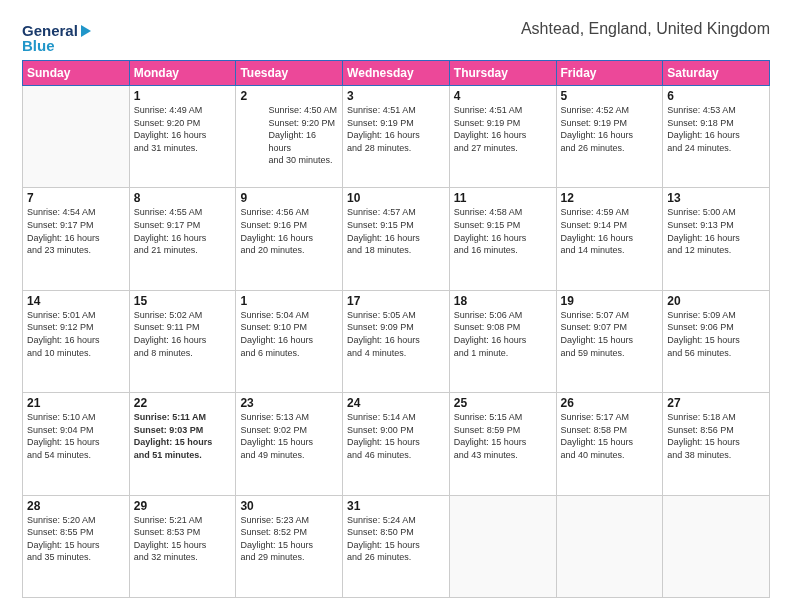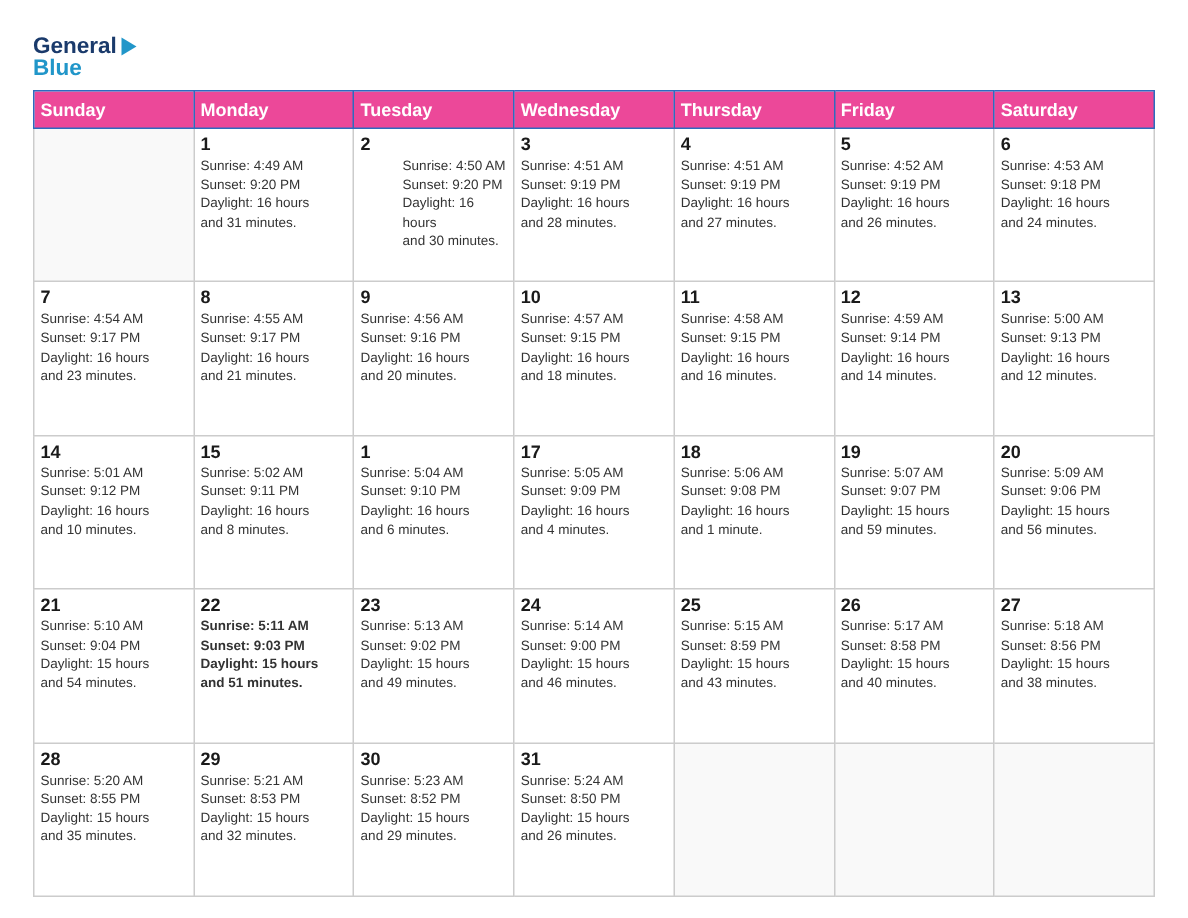--- a/index.html
+++ b/index.html
@@ -89,20 +89,21 @@
 <div class="page">
   <div class="header-row">
     <div class="logo">
       <div style="display:flex;align-items:center;">
         <span style="font-size:15px;font-weight:bold;color:#1a3a6b;">General</span>
         <span style="display:inline-block;width:0;height:0;border-top:6px solid transparent;border-bottom:6px solid transparent;border-left:10px solid #2196c9;margin-left:3px;margin-top:1px;"></span>
       </div>
       <span style="font-size:15px;font-weight:bold;color:#2196c9;margin-top:-2px;">Blue</span>
     </div>
     <div class="title-block">
+      <div class="subtitle">Ashtead, England, United Kingdom</div>
     </div>
   </div>
 
   <table class="calendar">
     <thead>
       <tr>
         <th>Sunday</th>
         <th>Monday</th>
         <th>Tuesday</th>
         <th>Wednesday</th>

